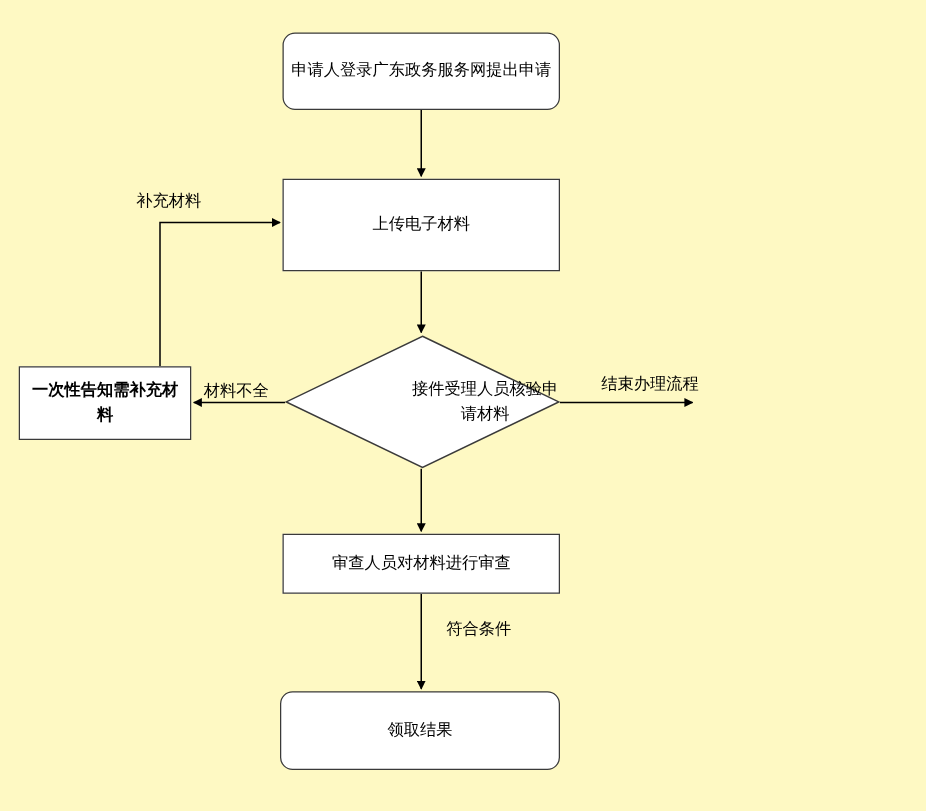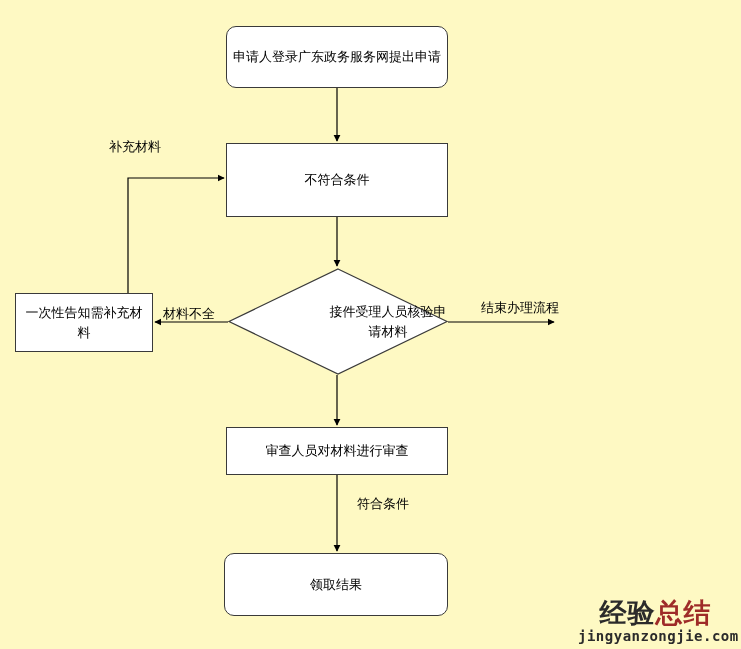--- a/index.html
+++ b/index.html
@@ -127,53 +127,47 @@
 
       <path d="M 337 475 L 337 551"></path>
     </g>
   </svg>
 
   <div class="node rounded" style="left:226px; top:26px; width:222px; height:62px;">
     <span>申请人登录广东政务服务网提出申请</span>
   </div>
 
   <div class="node" style="left:226px; top:143px; width:222px; height:74px;">
-    <span>不符合条件</span>
+    <span>上传电子材料</span>
   </div>
 
   <div class="diamond-wrap" style="left:228px; top:268px; width:220px; height:107px;">
     <svg width="220" height="107" viewBox="0 0 220 107" xmlns="http://www.w3.org/2000/svg">
       <polygon points="110,1 219,53.5 110,106 1,53.5" fill="#ffffff" stroke="#3a3a3a" stroke-width="1.2"></polygon>
     </svg>
     <div class="diamond-label">
       <span style="display:block; width:120px;">接件受理人员核验申请材料</span>
     </div>
   </div>
 
-  <div class="node" style="left:15px; top:293px; width:138px; height:59px;">
+  <div class="node" style="left:15px; top:293px; width:138px; height:59px;font-weight:bold;">
     <span>一次性告知需补充材料</span>
   </div>
 
 
   <div class="node rounded" style="left:224px; top:553px; width:224px; height:63px;">
     <span>领取结果</span>
   </div>
 
   <div class="node" style="left:226px; top:427px; width:222px; height:48px;">
     <span>审查人员对材料进行审查</span>
   </div>
 
-  <div class="edge-label" style="left:109px; top:138px;">补充材料</div>
+  <div class="edge-label" style="left:109px; top:153px;">补充材料</div>
 
   <div class="edge-label" style="left:163px; top:305px;">材料不全</div>
 
   <div class="edge-label" style="left:481px; top:299px;">结束办理流程</div>
 
   <div class="edge-label" style="left:357px; top:495px;">符合条件</div>
 
-  <div class="watermark" style="left:578px; top:598px; width:155px;">
-    <div class="wm-top">
-      <span class="wm-dark">经验</span><span class="wm-red">总结</span>
-    </div>
-    <div class="wm-bottom">jingyanzongjie.com</div>
-  </div>
 
 </div>
 
 </body></html>

